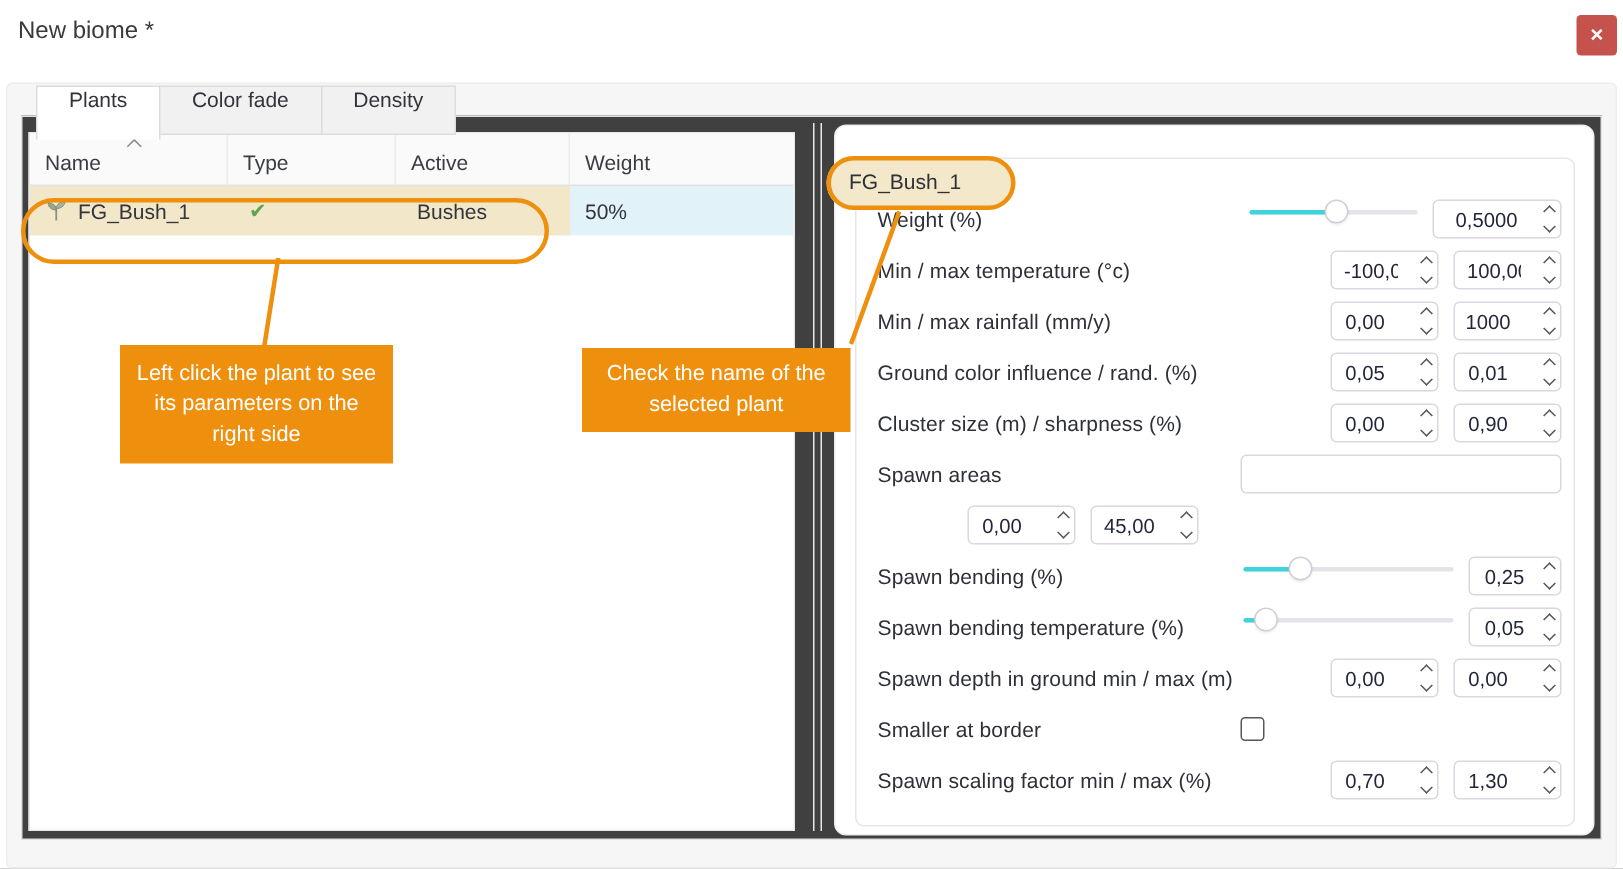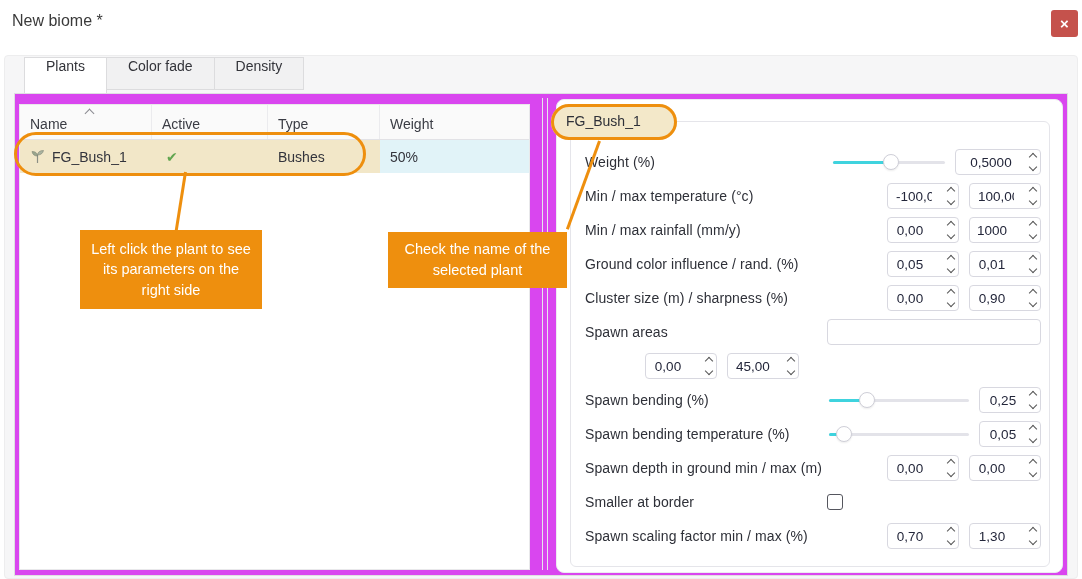--- a/index.html
+++ b/index.html
@@ -7,21 +7,21 @@
   
   #title{position:absolute;left:12px;top:12px;font-size:16px;color:#3a3a3a;}
   #close{position:absolute;left:1051px;top:10px;width:27px;height:27px;background:#c5524c;border-radius:3px;
     color:#fff;font-size:15px;font-weight:bold;display:flex;align-items:center;justify-content:center;cursor:pointer;}
   #outer{position:absolute;left:4px;top:55px;width:1074px;height:524px;background:#f6f6f7;border:1px solid #ededee;border-radius:4px;box-sizing:border-box;}
   
   .tabs{position:absolute;left:24px;top:57px;display:flex;z-index:3;}
   .tab{height:33px;padding:0 21px;background:#f1f1f2;border:1px solid #dcdcde;display:flex;align-items:flex-start;
     font-size:14px;color:#33343a;margin-right:-1px;box-sizing:border-box;}
   .tab.active{background:#fff;height:36px;border-bottom:none;z-index:4;}
-  #page{position:absolute;left:14px;top:93px;width:1054px;height:483px;background:#d946ef;border:1px solid #dfdfe2;box-sizing:border-box;}
+  #page{position:absolute;left:14px;top:77px;width:1054px;height:483px;background:#404040;border:1px solid #dfdfe2;box-sizing:border-box;}
   
   #tablewrap{position:absolute;left:4px;top:10px;width:511px;height:466px;border:1px solid #e8e8ea;background:#fff;box-sizing:border-box;}
   .thead{display:flex;height:34px;background:#fafafa;border-bottom:1px solid #e2e2e6;}
   .th{box-sizing:border-box;border-right:1px solid #ebebee;display:flex;align-items:flex-end;padding:0 0 7px 10px;
     font-size:14px;color:#3a3c44;position:relative;}
   .th:last-child{border-right:none;}
   .sortcaret{position:absolute;left:66px;top:3px;width:8px;height:8px;}
   .sortcaret:before{content:"";position:absolute;left:0;top:2px;width:6px;height:6px;border-left:1.6px solid #8a8a90;border-top:1.6px solid #8a8a90;transform:rotate(45deg);}
   .trow{display:flex;height:33px;}
   .td{box-sizing:border-box;display:flex;align-items:center;padding-left:10px;font-size:14px;color:#33343c;}
@@ -30,21 +30,21 @@
   .c1{width:132px;} .c2{width:116px;} .c3{width:112px;} .c4{width:149px;}
   .planticon{width:16px;height:15px;margin-right:6px;flex:0 0 auto;}
   .check{color:#61a54f;font-size:14px;font-weight:bold;margin-left:4px;}
   
   #splitter{position:absolute;left:527px;top:4px;width:4px;height:472px;border-left:1px solid #e7e7eb;border-right:1px solid #e7e7eb;}
   
   #rightwrap{position:absolute;left:541px;top:5px;width:507px;height:474px;border:1px solid #ececf0;border-radius:8px;background:#fff;box-sizing:border-box;}
   #groupbox{position:absolute;left:13px;top:21px;width:480px;height:446px;border:1px solid #e5e5ea;border-radius:6px;box-sizing:border-box;padding-top:23px;}
   .frow{display:flex;align-items:center;height:34px;padding:0 8px 0 14px;}
   .flabel{flex:1;font-size:14px;color:#2e3038;letter-spacing:.1px;}
-  .controls{width:214px;display:flex;align-items:center;justify-content:flex-end;gap:10px;}
+  .controls{width:214px;display:flex;justify-content:flex-end;gap:10px;}
   .controls.left{justify-content:flex-start;}
   
   .spin{height:26px;background:#fff;border:1px solid #d8d8e0;border-radius:4px;display:flex;align-items:stretch;box-sizing:border-box;}
   .spin .val{flex:1;display:flex;align-items:center;justify-content:center;font-size:13.5px;color:#23263a;overflow:hidden;white-space:nowrap;}
   .spin.clip .val{justify-content:flex-start;padding-left:8px;}
   .btns{width:14px;display:flex;flex-direction:column;align-items:center;justify-content:center;gap:4px;cursor:pointer;}
   .btns i{display:block;width:5px;height:5px;border-left:1.4px solid #555;border-top:1.4px solid #555;}
   .btns .up{transform:rotate(45deg);margin-top:2px;}
   .btns .dn{transform:rotate(225deg);margin-bottom:2px;}
   .w86{width:86px;} .w72{width:72px;gap:12px;} .w62{width:62px;}
@@ -93,25 +93,25 @@
 </div>
 
 <div id="page">
 
   <div id="tablewrap">
     <div class="thead">
       <div class="th c1">
         <span class="sortcaret"></span>
         <span>Name</span>
       </div>
+      <div class="th c3">
+          <span>Type</span>
+        </div>
       <div class="th c2">
           <span>Active</span>
-        </div>
-      <div class="th c3">
-          <span>Type</span>
         </div>
       <div class="th c4">
           <span>Weight</span>
         </div>
     </div>
     <div class="trow">
       <div class="td hl c1">
         <svg class="planticon" viewBox="0 0 16 15">
           <path d="M7.5 14 C7.5 9 7.5 7 7.5 6" stroke="#8b8f85" stroke-width="1.2" fill="none"></path>
           <path d="M7.5 7 C4.5 7 2.5 5.5 2 2.5 C5.5 2.5 7.5 4 7.5 7 Z" fill="#9aa68e" stroke="#7d8574" stroke-width="0.6"></path>

